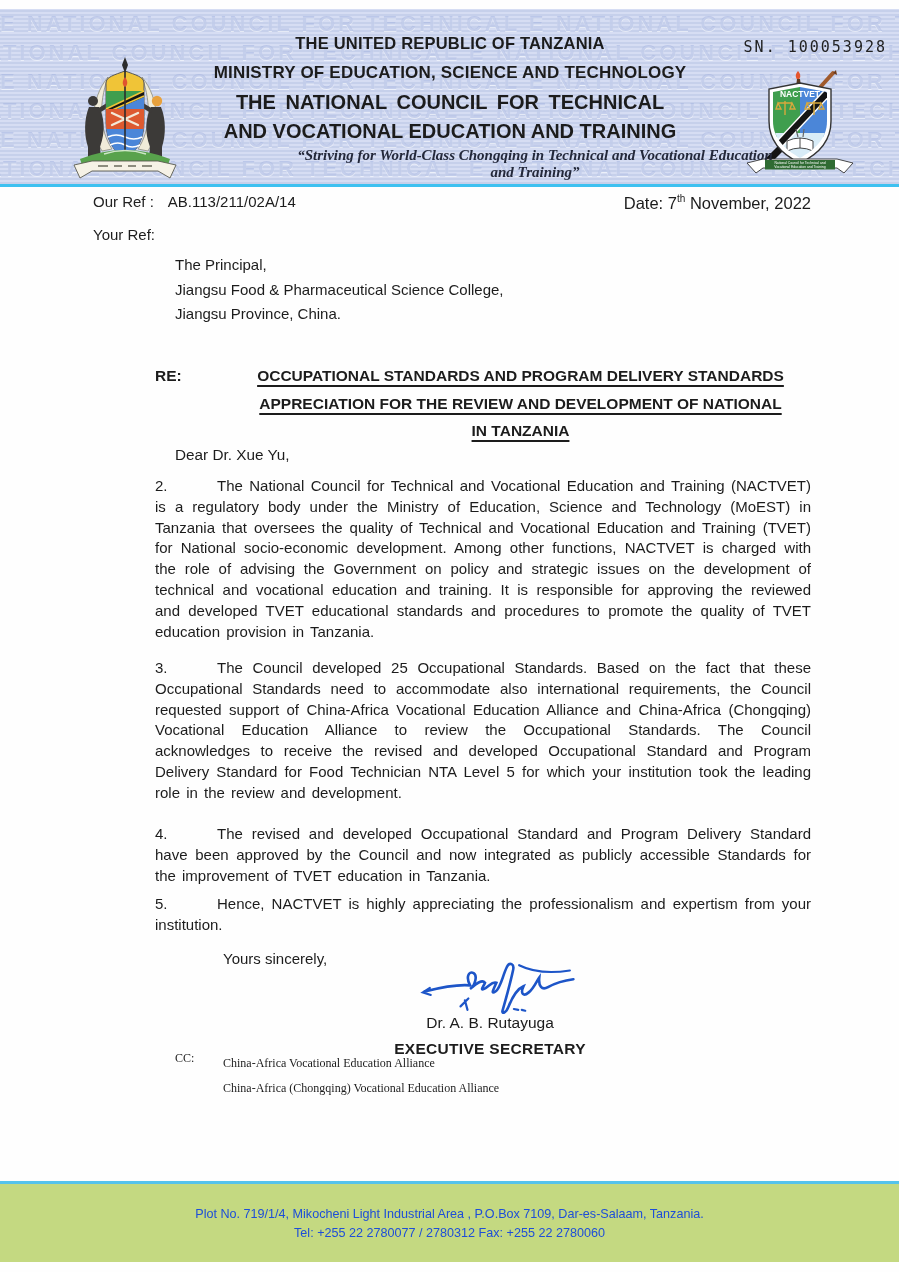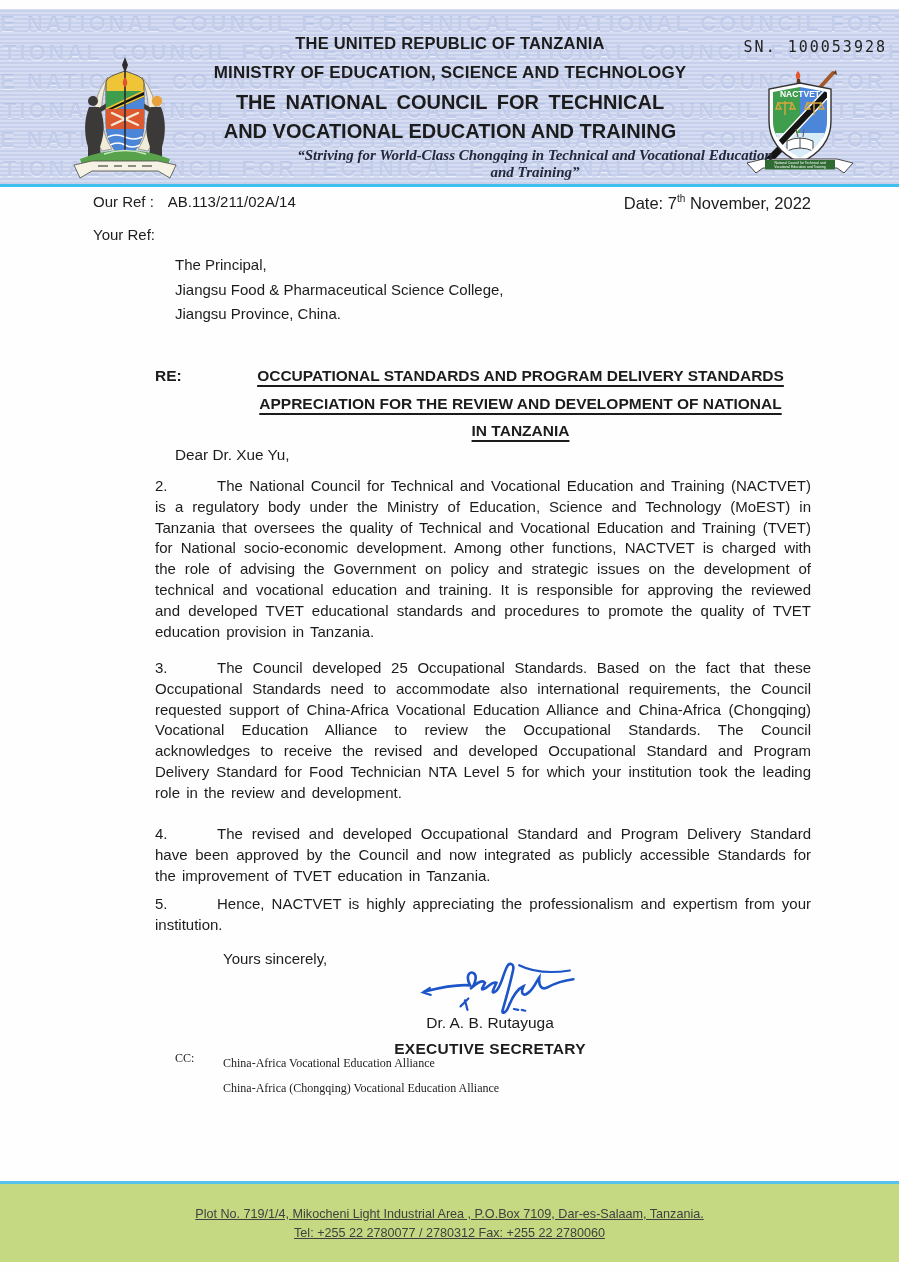--- a/index.html
+++ b/index.html
@@ -74,22 +74,22 @@
   .sig-title{font-weight:bold;font-size:15.5px;letter-spacing:.3px;margin-top:8px;}
 
   .cc{position:absolute;top:1051px;left:175px;display:flex;font-size:12px;font-family:Liberation Serif, serif;}
   .cc-label{width:48px;flex:none;}
   .cc-lines{line-height:25px;}
 
   
   .footer{
     position:absolute;top:1181px;left:0;right:0;height:81px;
     background:#c4d981;border-top:3px solid #55c3ec;
-    text-align:center;color:#404040;font-size:12.6px;line-height:19px;
-    padding-top:21px;box-sizing:border-box;text-decoration:underline;
+    text-align:center;color:#1d4ed8;font-size:12.6px;line-height:19px;
+    padding-top:21px;box-sizing:border-box;
   }
 </style>
 </head>
 <body>
 
 <div class="page">
 
   <div class="letterhead">
     <div class="wm">
       <div class="wm-row"><span>E NATIONAL COUNCIL FOR TECHNICAL</span> <span>E NATIONAL COUNCIL FOR TECHNICAL</span></div>

